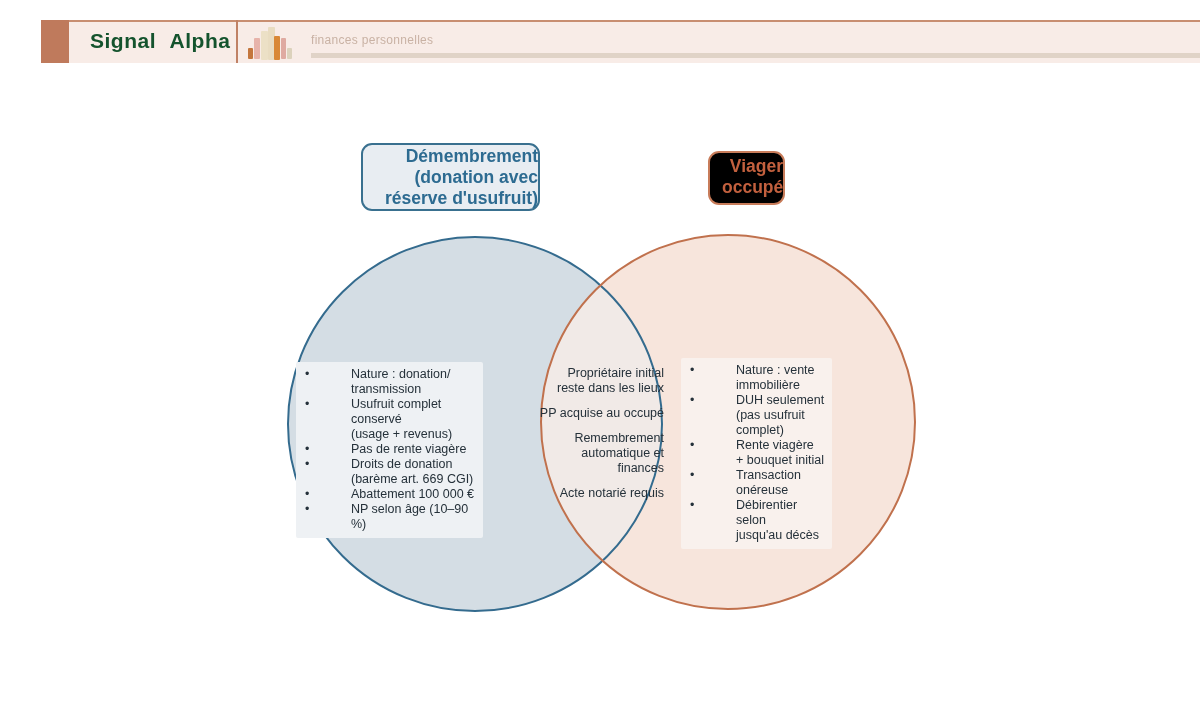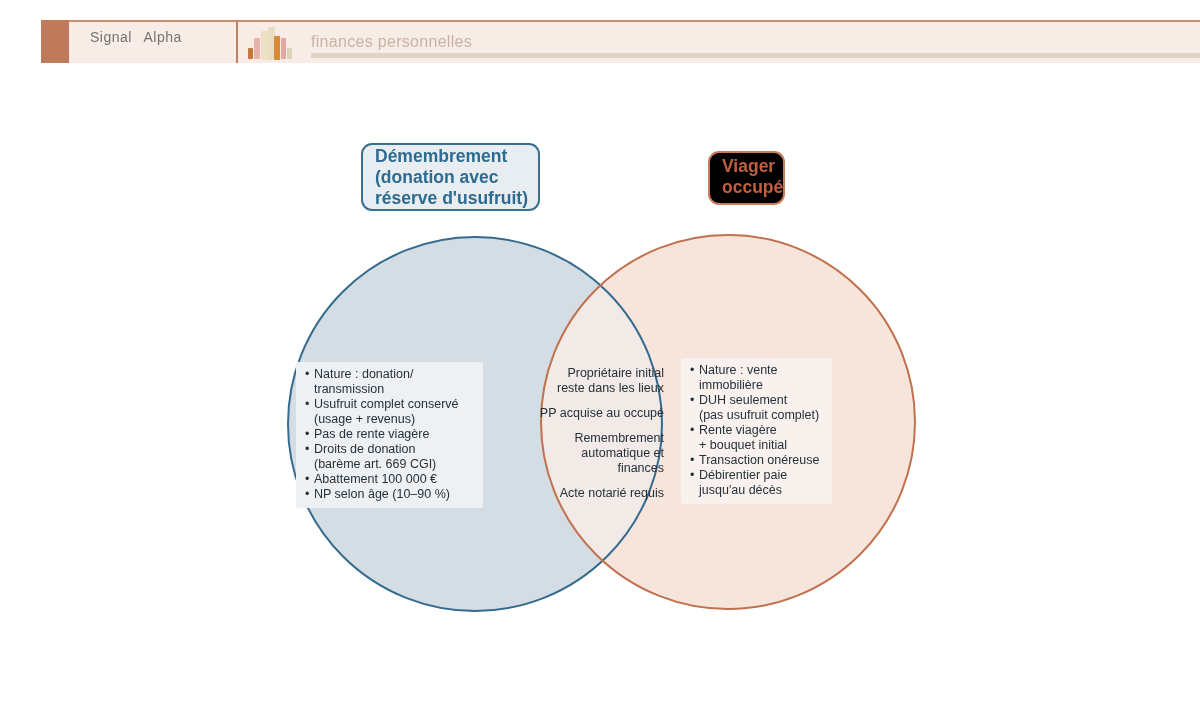--- a/index.html
+++ b/index.html
@@ -21,23 +21,23 @@
     box-sizing: border-box;
   }
   .brand-square {
     position: absolute;
     left: 41px; top: 20px; width: 28px; height: 43px;
     background: #bf7a5c;
   }
   .brand-title {
     position: absolute;
     left: 90px; top: 29px;
-    font-size: 14px;
-    font-weight: normal;
-    color: #737373;
+    font-size: 21px;
+    font-weight: bold;
+    color: #14532d;
     letter-spacing: 0.5px;
     word-spacing: 8px;
     white-space: nowrap;
   }
   .header-divider {
     position: absolute;
     left: 236px; top: 20px; width: 2px; height: 43px;
     background: #c08165;
   }
   .chart-icon {
@@ -48,38 +48,38 @@
   .bar1 { left: 1px;  width: 5px; height: 11px; bottom: 1px; background: #c4763d; }
   .bar2 { left: 7px;  width: 6px; height: 21px; bottom: 1px; background: #e7b3aa; }
   .bar3 { left: 14px; width: 7px; height: 29px; bottom: 0;   background: #ece0c6; }
   .bar4 { left: 21px; width: 7px; height: 33px; bottom: 0;   background: #e9dcc1; }
   .bar5 { left: 27px; width: 6px; height: 24px; bottom: 0;   background: #d98836; z-index: 2; }
   .bar6 { left: 34px; width: 5px; height: 21px; bottom: 1px; background: #dfaaa1; }
   .bar7 { left: 40px; width: 5px; height: 11px; bottom: 1px; background: #dcd2bc; }
   .topic-label {
     position: absolute;
     left: 311px; top: 33px;
-    font-size: 16px;
+    font-size: 12px;
     color: #c9b2a4;
     letter-spacing: 0.3px;
     white-space: nowrap;
   }
   .topic-underline {
     position: absolute;
     left: 311px; top: 53px; right: 0; height: 5px;
     background: #e0d3c7;
   }
 
   
   .venn-svg { position: absolute; left: 0; top: 0; pointer-events: none; }
 
   .title-box {
     position: absolute;
     box-sizing: border-box;
-    text-align: left;
+    text-align: right;
     font-weight: bold;
     font-size: 17.5px;
     line-height: 21px;
     white-space: pre-line;
     border-radius: 11px;
     padding-left: 12px;
   }
   .title-left {
     left: 361px; top: 143px; width: 179px; height: 68px;
     background: #e8edf2;
@@ -102,21 +102,21 @@
     line-height: 15px;
     color: #25313a;
     border-radius: 2px;
     padding: 5px 5px 6px 8px;
   }
   .list-left  { left: 296px; top: 362px; width: 187px; background: #eef1f4; }
   .list-right { left: 681px; top: 358px; width: 151px; background: #f9f1ed; }
 
   .vitem { position: relative; padding-left: 10px; }
   .vitem .marker { position: absolute; left: 1px; top: 0; }
-  .vitem .item-text { white-space: pre-line; display: block; }
+  .vitem .item-text { white-space: pre-line; display: block; margin-left: 37px; }
 
   .overlap-col {
     position: absolute;
     left: 538px; top: 366px; width: 126px;
     text-align: right;
     font-size: 12.5px;
     line-height: 15px;
     color: #25313a;
   }
   .overlap-item { white-space: pre-line; margin-bottom: 10px; }
@@ -216,18 +216,18 @@
       <span class="marker">•</span>
       <span class="item-text">Rente viagère
 + bouquet initial</span>
     </div>
     <div class="vitem">
       <span class="marker">•</span>
       <span class="item-text">Transaction onéreuse</span>
     </div>
     <div class="vitem">
       <span class="marker">•</span>
-      <span class="item-text">Débirentier paie
+      <span class="item-text">Débirentier selon
 jusqu'au décès</span>
     </div>
   </div>
 
 </div>
 
 </body></html>

